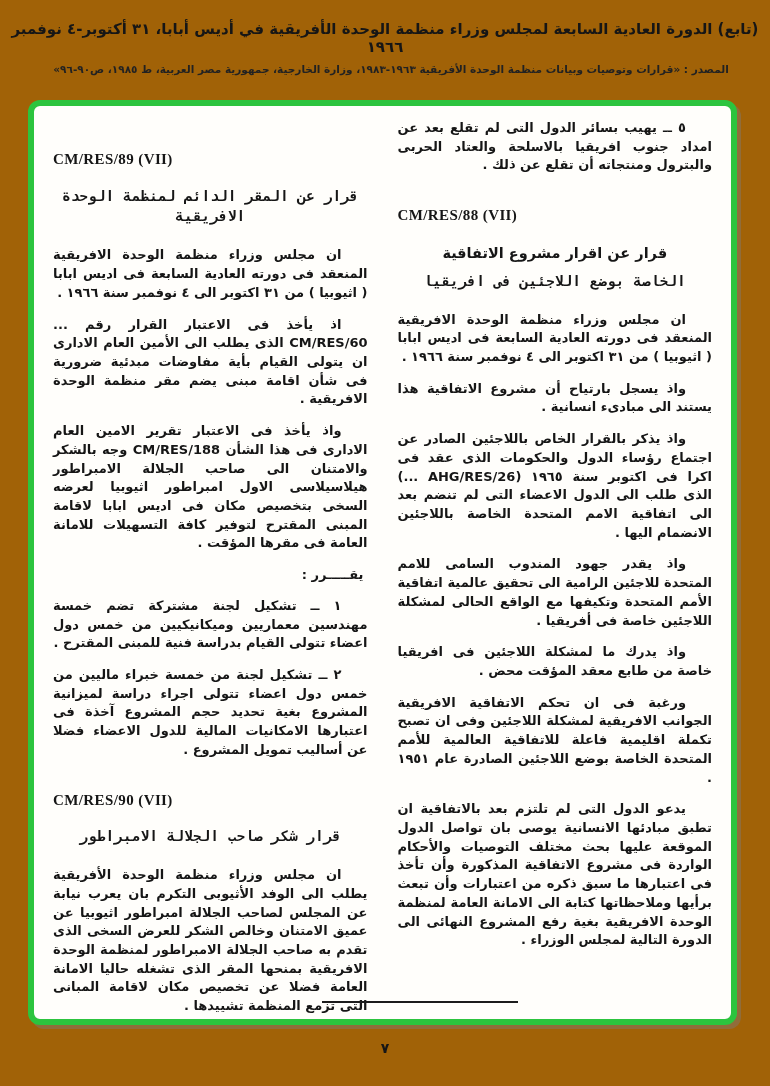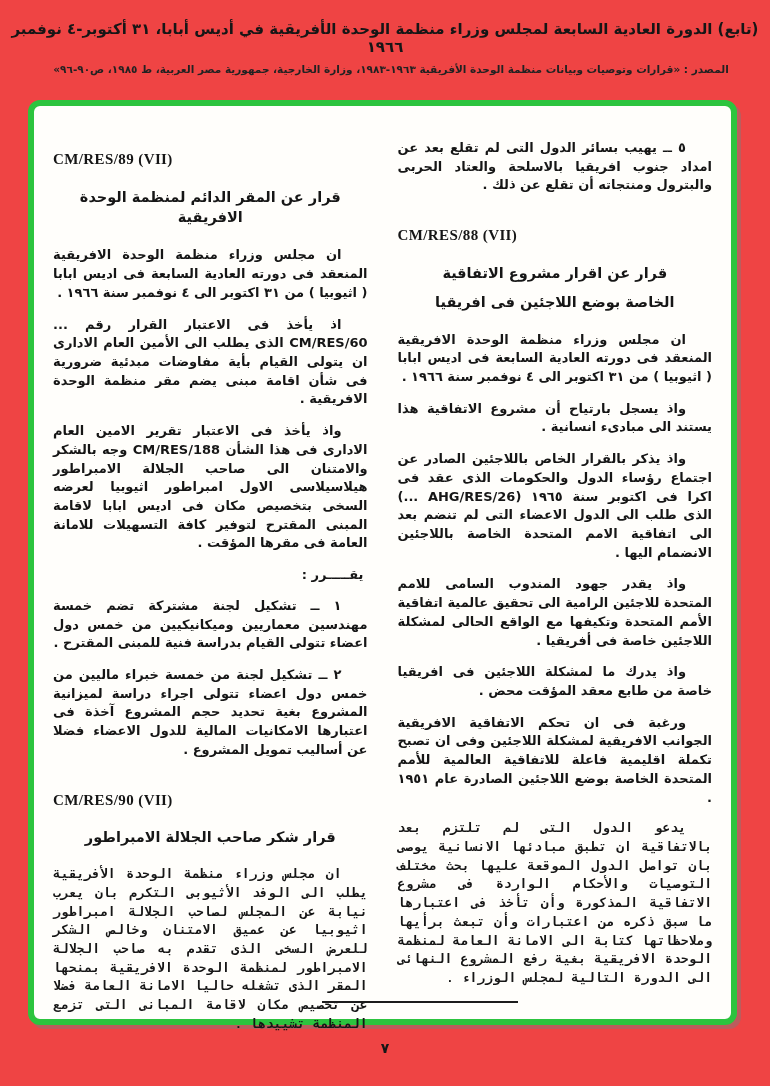--- a/index.html
+++ b/index.html
@@ -9,21 +9,21 @@
     height: 1086px;
     background: #ffffff;
     font-family: "DejaVu Sans", sans-serif;
     color: #161616;
     overflow: hidden;
   }
   .page {
     position: relative;
     width: 770px;
     height: 1086px;
-    background: #ef4444;
+    background: #a16207;
   }
   
   .page-header {
     position: absolute;
     top: 20px;
     left: 0;
     width: 100%;
     text-align: center;
     direction: rtl;
   }
@@ -64,49 +64,49 @@
     flex: 1 1 0;
     font-size: 13px;
     line-height: 1.44;
     font-weight: 700;
     text-align: justify;
   }
   .para {
     margin: 0 0 13px 0;
     text-indent: 26px;
   }
-  .para:last-child { margin-bottom: 0; font-family: Liberation Mono, monospace; }
+  .para:last-child { margin-bottom: 0; }
   .res-code {
     direction: ltr;
     text-align: left;
     unicode-bidi: embed;
     font-family: "Liberation Serif", serif;
     font-size: 15px;
     font-weight: 700;
     letter-spacing: 0.4px;
     margin: 30px 0 16px 0;
     text-indent: 0;
   }
   .res-code.first { }
   .res-title {
     text-align: center;
     font-size: 14.5px;
     font-weight: 700;
     margin: 0 0 8px 0;
     text-indent: 0;
   }
-  .res-title.last { margin-bottom: 18px; }
+  .res-title.last { margin-bottom: 18px; font-family: Liberation Mono, monospace; }
   .decides {
     margin: 2px 0 12px 0;
     text-indent: 4px;
   }
   .decides span {
     text-underline-offset: 3px;
   }
-  .first-block { margin-top: 20px; }
+  .first-block { margin-top: 0; }
   
   .footnote-rule {
     position: absolute;
     left: 322px;
     top: 1001px;
     width: 196px;
     height: 2px;
     background: #1c1c1c;
   }
   

